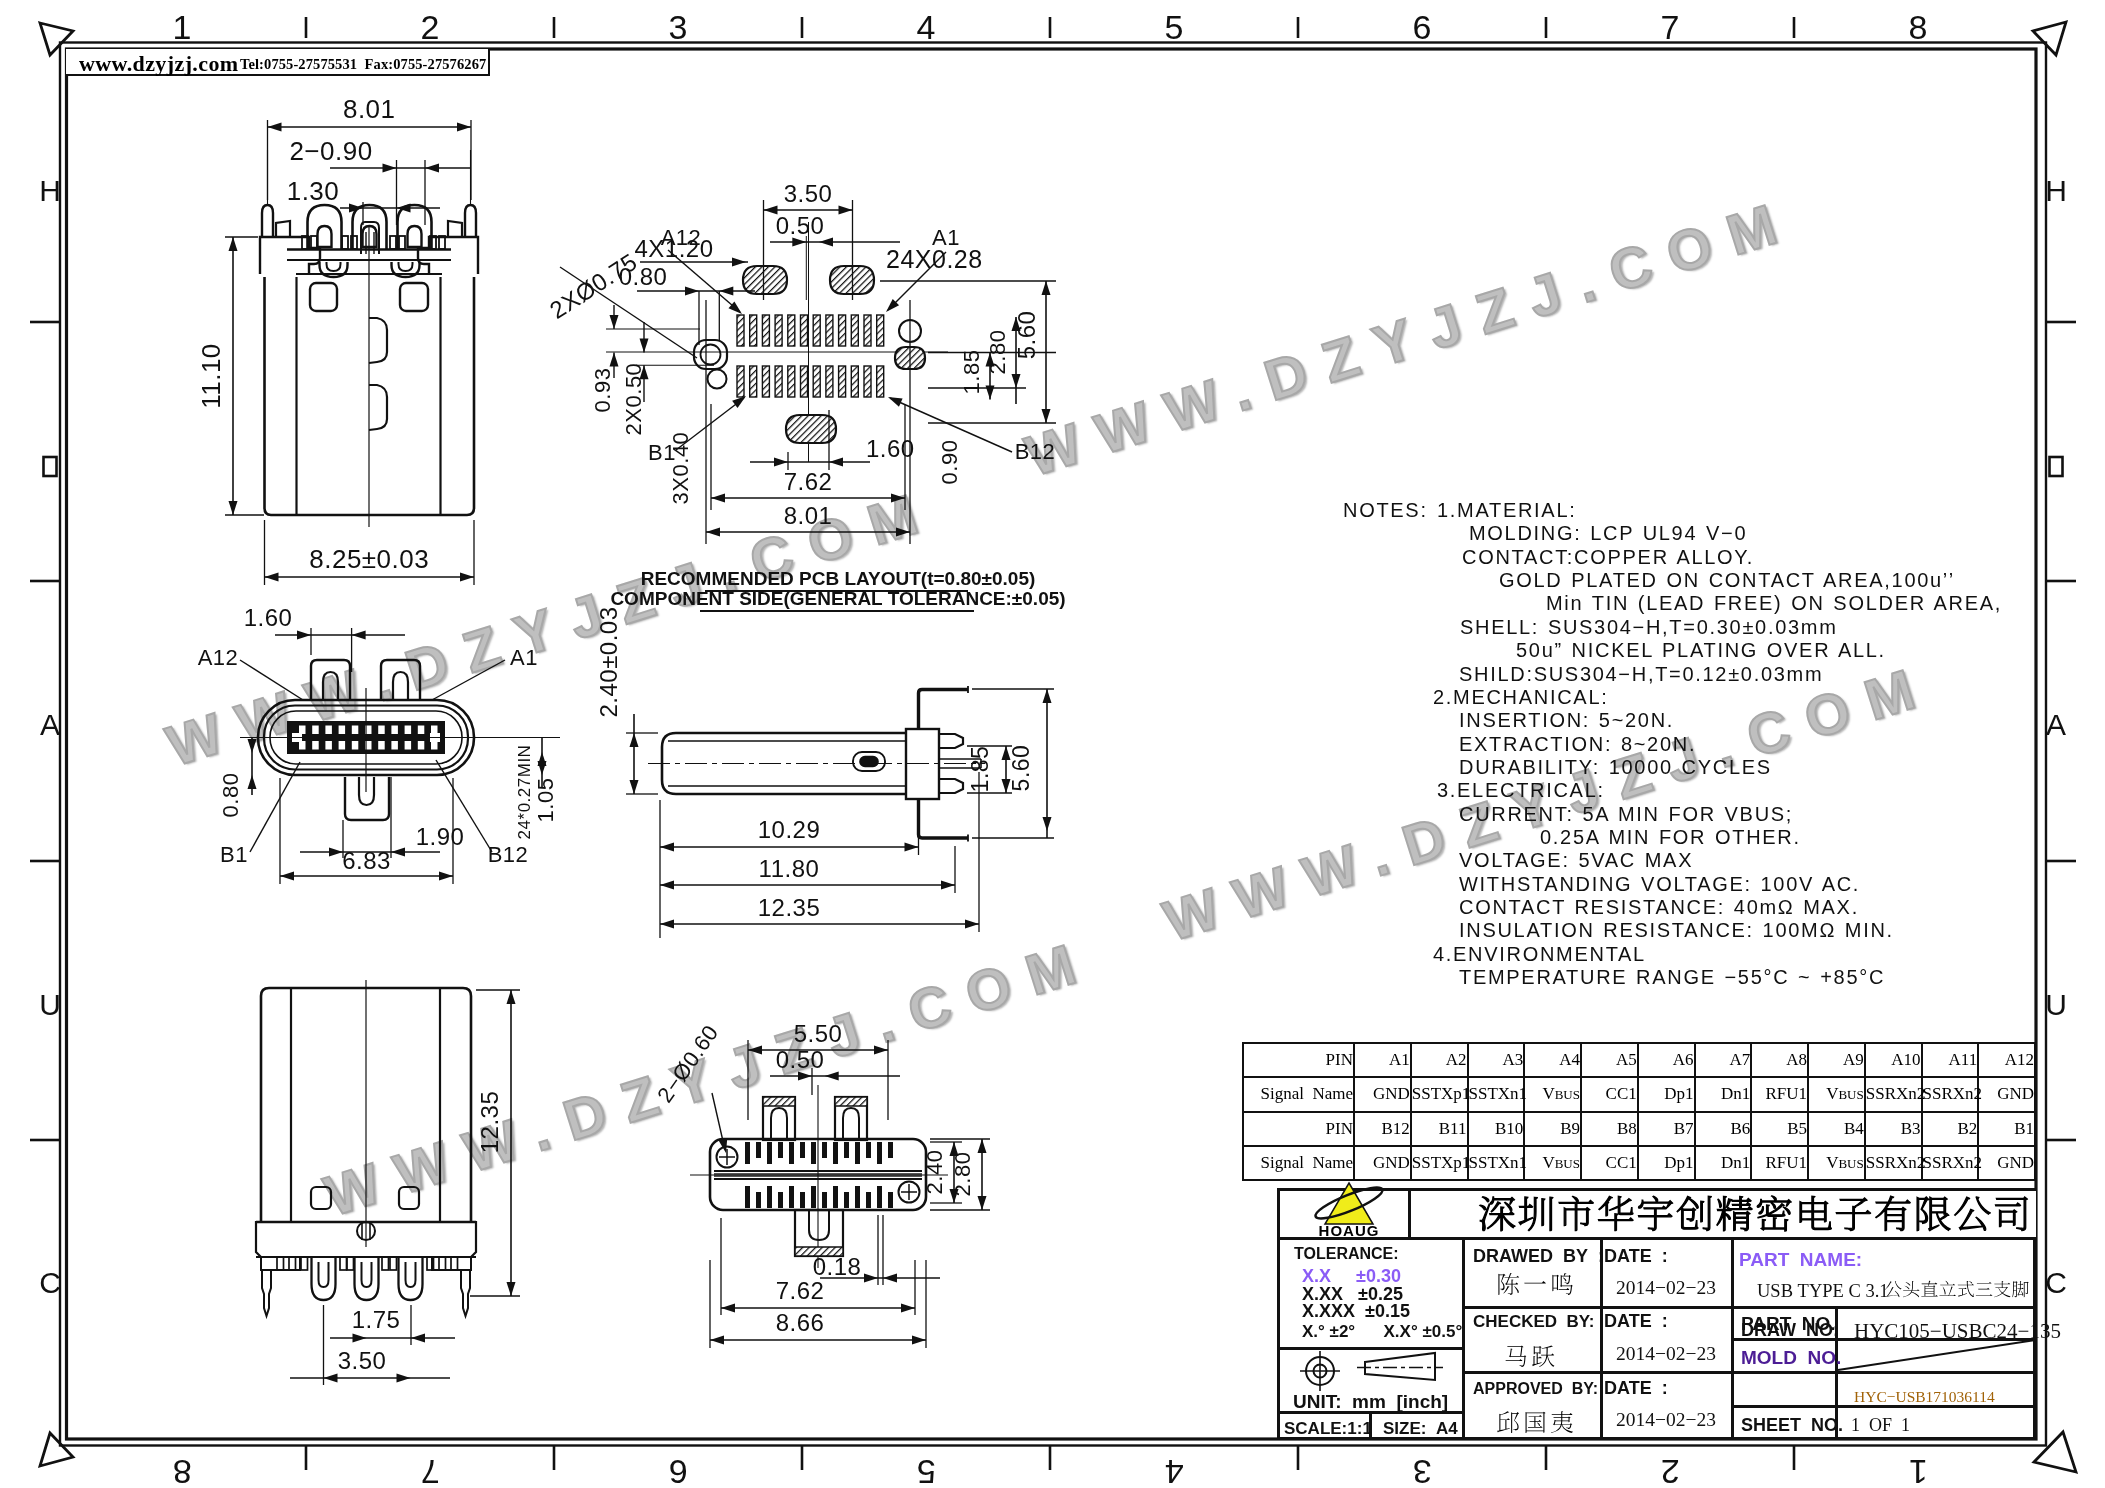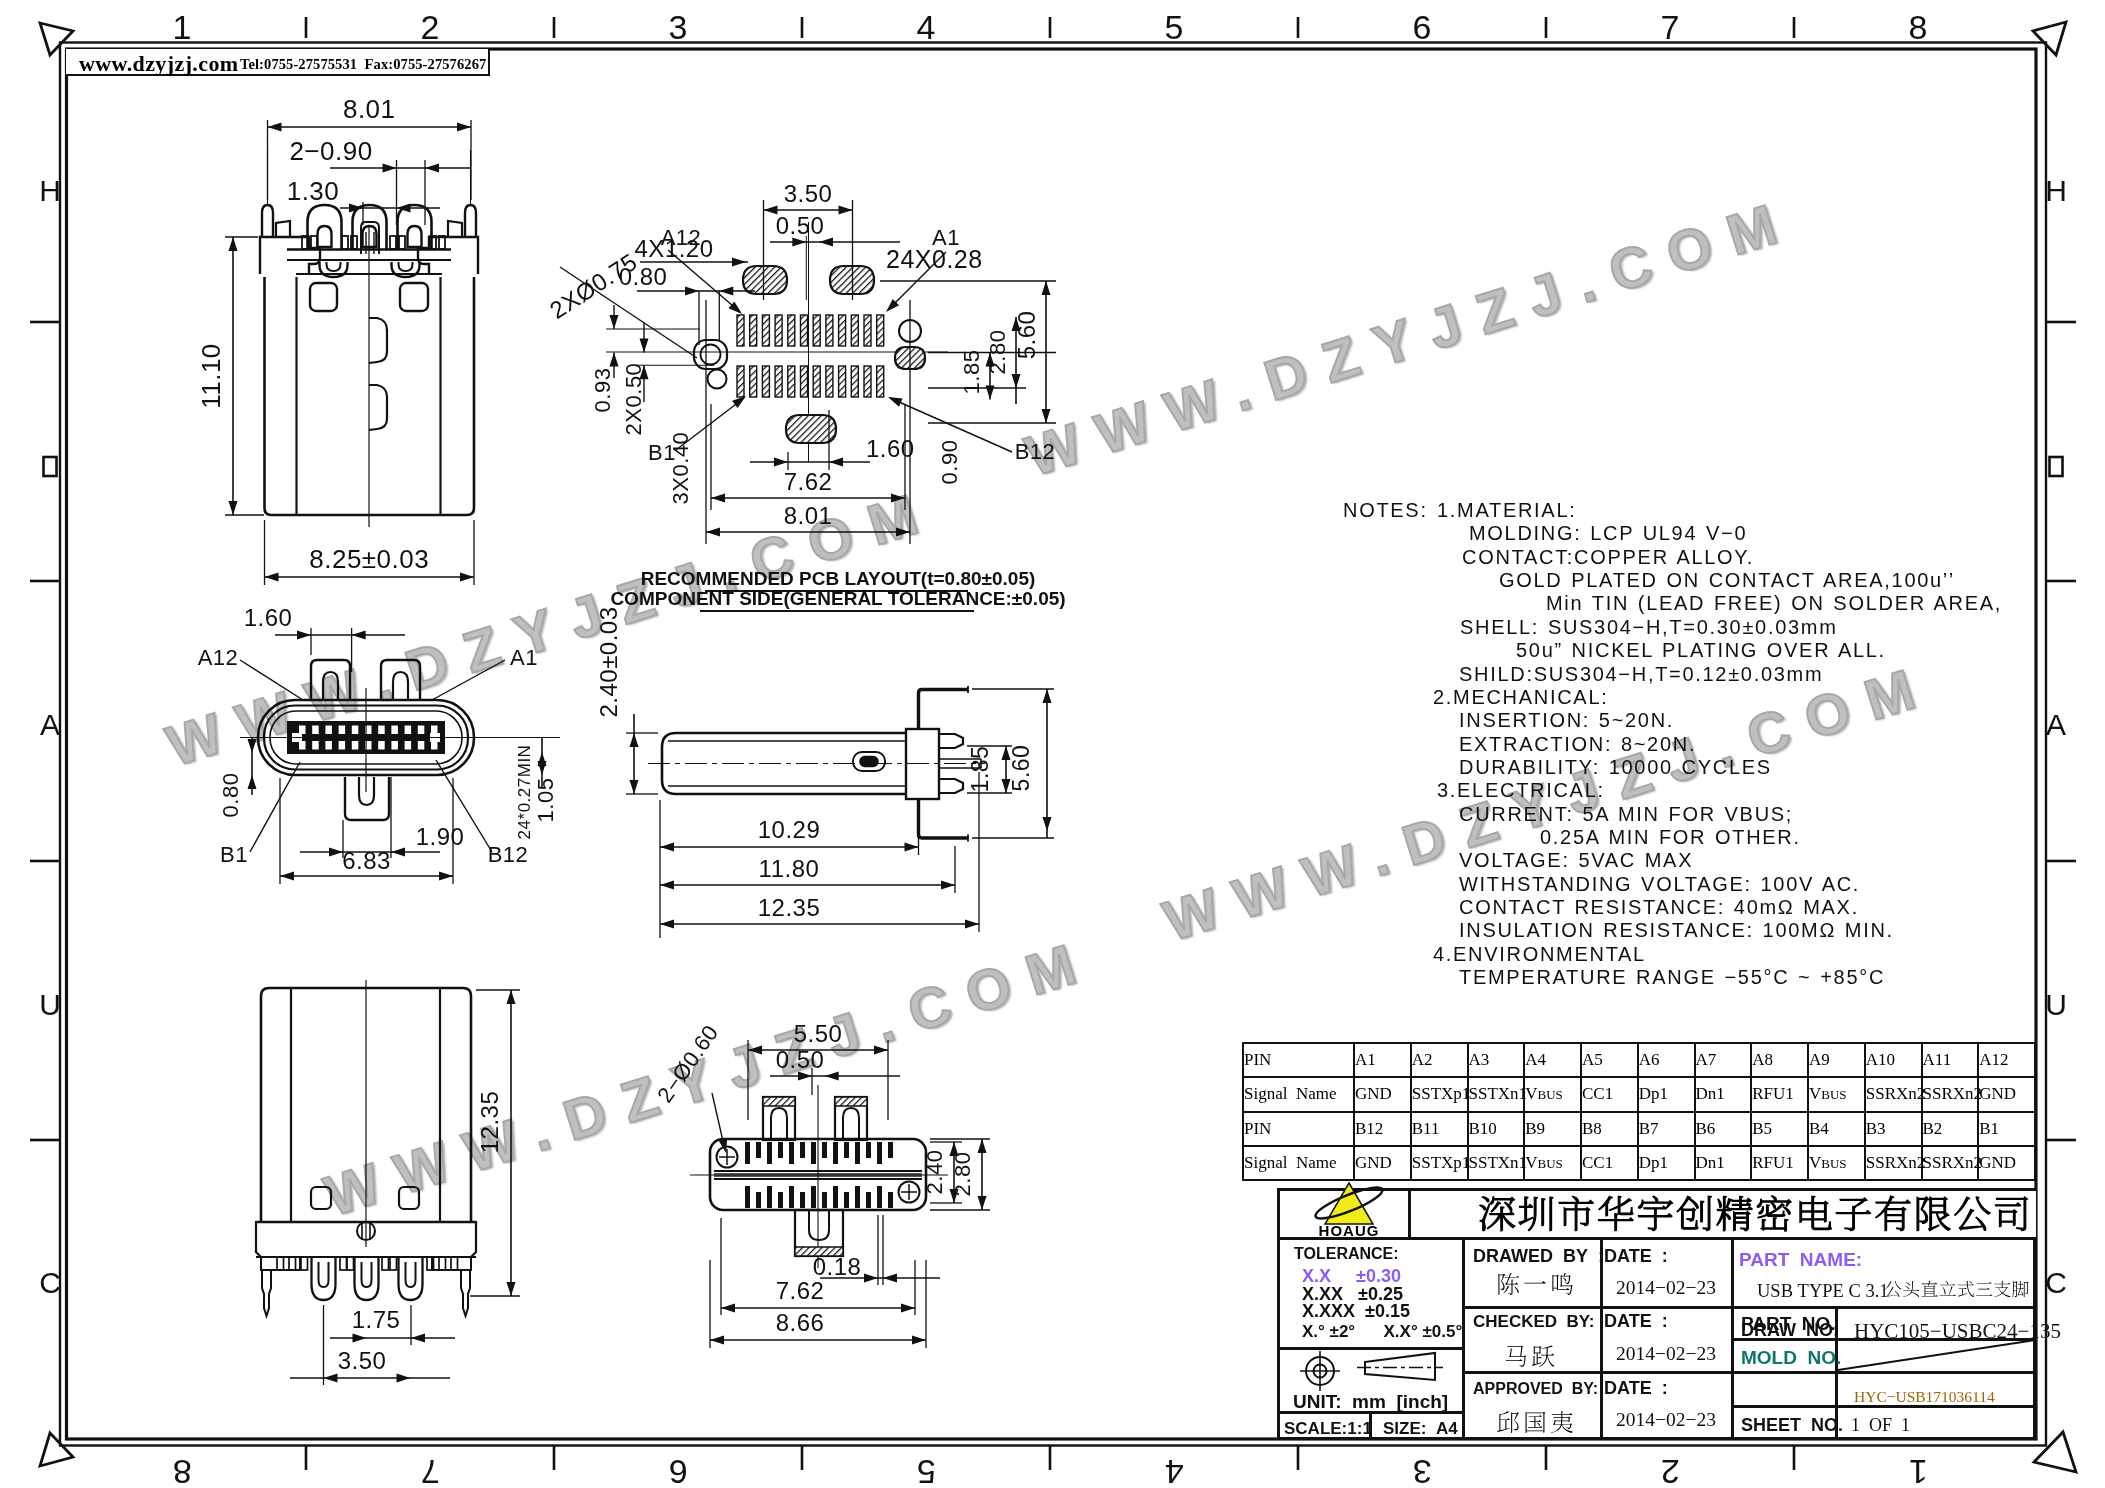--- a/index.html
+++ b/index.html
@@ -5,21 +5,21 @@
   font-family:"Liberation Sans", sans-serif; }
 .wm { position:absolute; font-family:"Liberation Sans",sans-serif; font-weight:bold;
   font-size:57px; letter-spacing:19px; color:#bfbfbf; white-space:nowrap;
   -webkit-text-stroke:2px #a8a8a8;
   transform:rotate(-17.5deg); transform-origin:0 43px;
   text-shadow:2px 2px 2px #b5b5b5; }
 .nt { position:absolute; font-size:20px; color:#111; letter-spacing:1.7px; word-spacing:1.5px;
   white-space:nowrap; }
 table.pin { position:absolute; left:1242px; top:1042px; border-collapse:collapse;
   table-layout:fixed; width:794px; font-family:"Liberation Serif",serif; font-size:17px; color:#000; }
-table.pin td { border:2.2px solid #111; height:34.3px; text-align:left;
+table.pin td { border:2.2px solid #111; height:34.3px; text-align:right;
   vertical-align:middle; padding:0; white-space:nowrap; }
 table.pin td.c0 { width:111px; }
 </style></head>
 <body>
 <div class="wm" style="left:172px;top:714px">WWW.DZYJZJ.COM</div>
 <div class="wm" style="left:1031px;top:424px">WWW.DZYJZJ.COM</div>
 <div class="wm" style="left:330px;top:1164px">WWW.DZYJZJ.COM</div>
 <div class="wm" style="left:1169px;top:889px">WWW.DZYJZJ.COM</div>
 <svg style="position:absolute;left:0;top:0" width="2105" height="1488">
     <defs>
@@ -669,21 +669,21 @@
 <div style="position:absolute;left:1604px;top:1246px;font-size:18px;font-family:'Liberation Sans',sans-serif;font-weight:bold;color:#111;white-space:nowrap">DATE&nbsp;&nbsp;:</div>
 <div style="position:absolute;left:1473px;top:1312px;font-size:17px;font-family:'Liberation Sans',sans-serif;font-weight:bold;color:#111;white-space:nowrap">CHECKED&nbsp;&nbsp;BY:</div>
 <div style="position:absolute;left:1604px;top:1311px;font-size:18px;font-family:'Liberation Sans',sans-serif;font-weight:bold;color:#111;white-space:nowrap">DATE&nbsp;&nbsp;:</div>
 <div style="position:absolute;left:1473px;top:1380px;font-size:16px;font-family:Liberation Sans, sans-serif;font-weight:bold;color:#111;white-space:nowrap">APPROVED&nbsp;&nbsp;BY:</div>
 <div style="position:absolute;left:1604px;top:1378px;font-size:18px;font-family:'Liberation Sans',sans-serif;font-weight:bold;color:#111;white-space:nowrap">DATE&nbsp;&nbsp;:</div>
 <div style="position:absolute;left:1616px;top:1277px;font-size:19.5px;font-family:'Liberation Serif',serif;color:#111;white-space:nowrap">2014−02−23</div>
 <div style="position:absolute;left:1616px;top:1343px;font-size:19.5px;font-family:'Liberation Serif',serif;color:#111;white-space:nowrap">2014−02−23</div>
 <div style="position:absolute;left:1616px;top:1409px;font-size:19.5px;font-family:'Liberation Serif',serif;color:#111;white-space:nowrap">2014−02−23</div>
 <div style="position:absolute;left:1739px;top:1249px;font-size:19px;font-family:'Liberation Sans',sans-serif;font-weight:bold;color:#8b5cf6;white-space:nowrap">PART&nbsp;&nbsp;NAME:</div>
 <div style="position:absolute;left:1741px;top:1313px;font-size:19px;font-family:'Liberation Sans',sans-serif;font-weight:bold;color:#111;white-space:nowrap">PART&nbsp;&nbsp;NO.</div>
-<div style="position:absolute;left:1741px;top:1347px;font-size:19px;font-family:'Liberation Sans',sans-serif;font-weight:bold;color:#0f766e;white-space:nowrap">MOLD&nbsp;&nbsp;NO.</div>
+<div style="position:absolute;left:1741px;top:1347px;font-size:19px;font-family:'Liberation Sans',sans-serif;font-weight:bold;color:#4c1d95;white-space:nowrap">MOLD&nbsp;&nbsp;NO.</div>
 <div style="position:absolute;left:1741px;top:1320px;font-size:18px;font-family:'Liberation Sans',sans-serif;font-weight:bold;color:#111;white-space:nowrap">DRAW&nbsp;&nbsp;NO:</div>
 <div style="position:absolute;left:1741px;top:1415px;font-size:18px;font-family:'Liberation Sans',sans-serif;font-weight:bold;color:#111;white-space:nowrap">SHEET&nbsp;&nbsp;NO.</div>
 <div style="position:absolute;left:1854px;top:1319px;font-size:21px;font-family:'Liberation Serif',serif;color:#111;white-space:nowrap">HYC105−USBC24−135</div>
 <div style="position:absolute;left:1854px;top:1388px;font-size:15.5px;font-family:'Liberation Serif',serif;color:#a16207;white-space:nowrap">HYC−USB171036114</div>
 <div style="position:absolute;left:1851px;top:1415px;font-size:18px;font-family:'Liberation Serif',serif;color:#111;white-space:nowrap">1&nbsp;&nbsp;OF&nbsp;&nbsp;1</div>
 <svg style="position:absolute;left:1835px;top:1338px" width="201" height="33" viewBox="0 0 201 33">
     <line x1="3" y1="32" x2="201" y2="2" stroke="#111" stroke-width="2"></line>
   </svg>
 <svg style="position:absolute;left:1478px;top:1188.1px;overflow:visible" width="554" height="49" viewBox="0 -39.9 554 49">
     <g fill="#000" stroke="#000" stroke-width="32">

